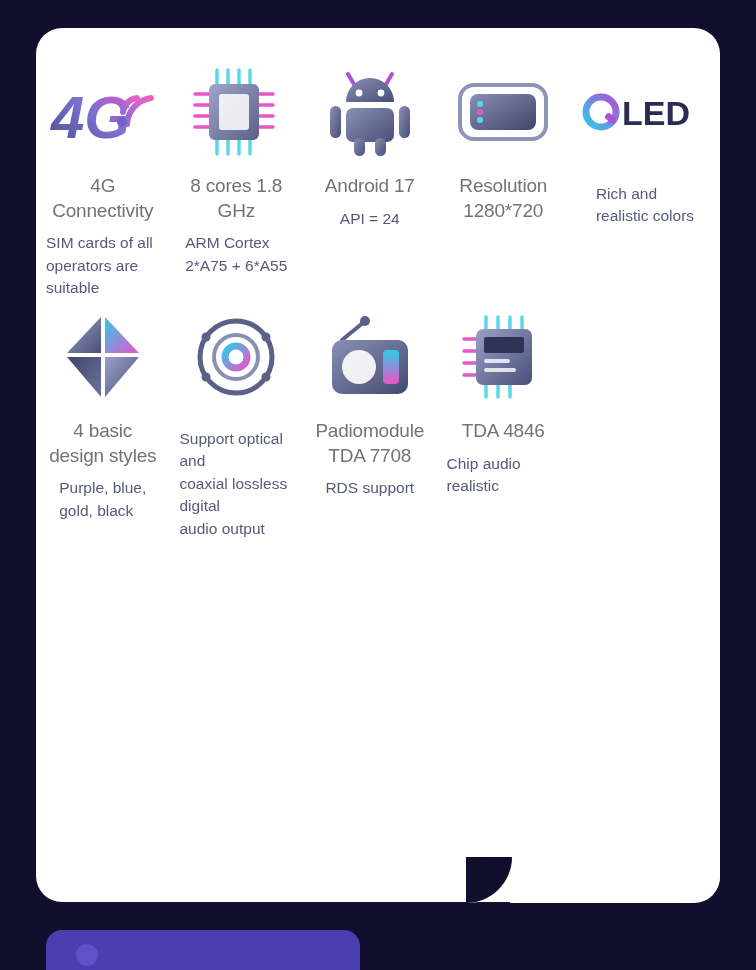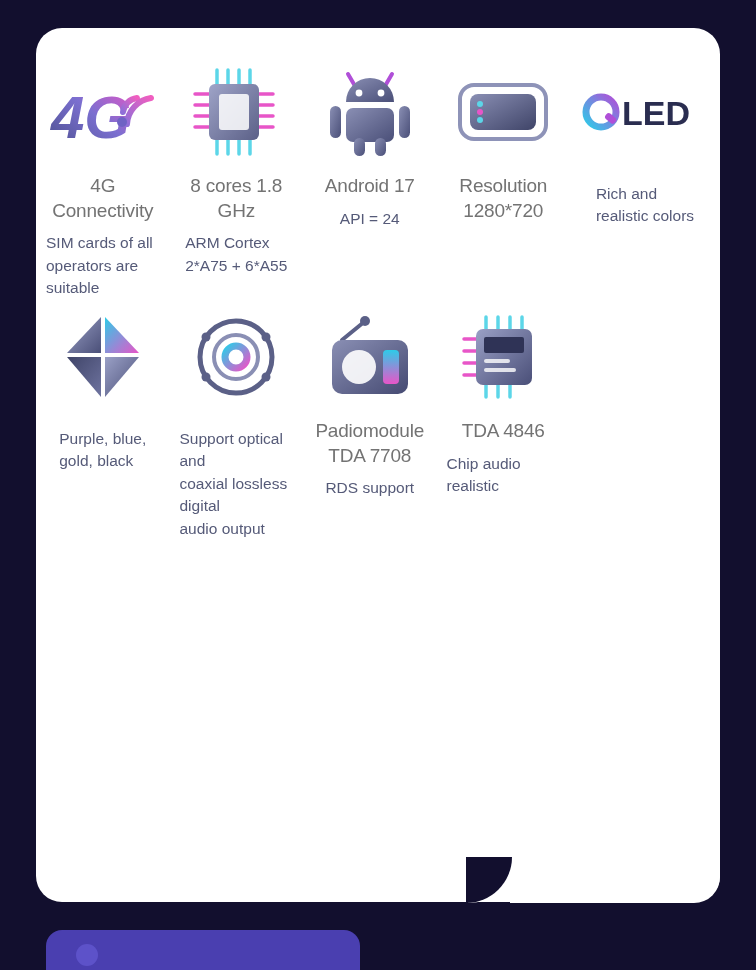--- a/index.html
+++ b/index.html
@@ -262,20 +262,21 @@
                 <stop offset="0%" stop-color="#2ecbe8"></stop>
                 <stop offset="100%" stop-color="#e855c8"></stop>
               </linearGradient>
             </defs>
             <path d="M44 6 L44 42 L10 42 Z" fill="url(#gd1)"></path>
             <path d="M48 6 L82 42 L48 42 Z" fill="url(#gd3)"></path>
             <path d="M44 46 L44 86 L10 46 Z" fill="url(#gd2)"></path>
             <path d="M48 46 L82 46 L48 86 Z" fill="url(#gd1)"></path>
           </svg>
         </div>
+        <div class="title">4 basic<br>design styles</div>
         <div class="desc">Purple, blue,<br>gold, black</div>
       </div>
 
       <div class="cell">
         <div class="icon-wrap">
           <svg width="88" height="88" viewBox="0 0 88 88">
             <defs>
               <linearGradient id="gsp" x1="0" y1="0" x2="1" y2="1">
                 <stop offset="0%" stop-color="#2ecbe8"></stop>
                 <stop offset="100%" stop-color="#e855c8"></stop>

